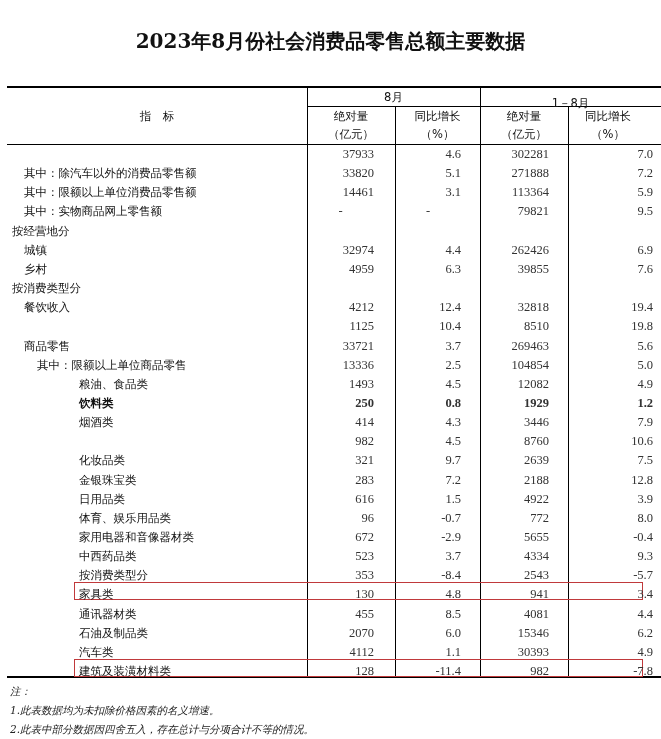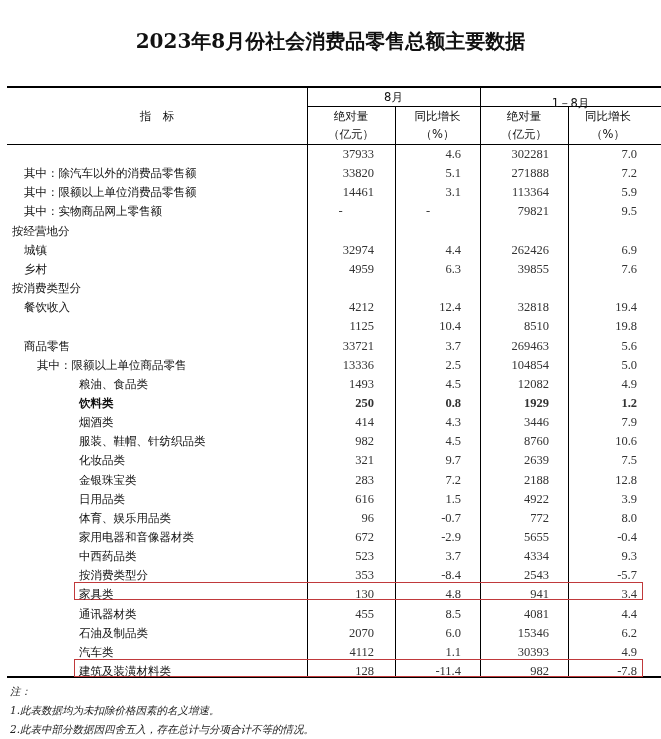--- a/index.html
+++ b/index.html
@@ -12,21 +12,21 @@
   .rule-hdr-bot { position: absolute; left: 7px; top: 144px; width: 660px; height: 1px; background: #000; }
   .rule-bot { position: absolute; left: 7px; top: 676px; width: 660px; height: 2px; background: #000; }
   .vline { position: absolute; width: 1px; background: #000; }
   .hdr { position: absolute; font-size: 11.5px; text-align: center; line-height: 18px; }
   .row { position: absolute; left: 0; width: 661px; height: 19px; font-size: 11.5px; line-height: 19px; }
   .row .label { position: absolute; white-space: nowrap; }
   .row .num { position: absolute; text-align: right; font-family: "Liberation Serif", serif; font-size: 12.5px; color: #333; } 
   .n1 { left: 307px; width: 67px; }
   .n2 { left: 395px; width: 66px; }
   .n3 { left: 480px; width: 69px; }
-  .n4 { left: 568px; width: 69px; }
+  .n4 { left: 584px; width: 69px; }
   .ind0 { left: 12px; }
   .ind1 { left: 24px; }
   .ind2 { left: 37px; }
   .ind3 { left: 79px; }
   .hl-box { position: absolute; left: 74px; width: 569px; height: 18px; border: 1px solid #c0393b; box-sizing: border-box; }
   .notes { position: absolute; left: 10px; top: 682px; font-family: "DejaVu Serif", serif; font-size: 10.5px; font-style: italic; line-height: 19px; color: #222; }
 </style>
 </head>
 <body>
 
@@ -163,21 +163,20 @@
       <span class="num n4">1.2</span>
     </div>
     <div class="row" style="top: 413.1px;">
       <span class="label ind3">烟酒类</span>
       <span class="num n1">414</span>
       <span class="num n2">4.3</span>
       <span class="num n3">3446</span>
       <span class="num n4">7.9</span>
     </div>
     <div class="row" style="top: 432.25px;">
-      <span class="label ind3">服装、鞋帽、针纺织品类</span>
       <span class="num n1">982</span>
       <span class="num n2">4.5</span>
       <span class="num n3">8760</span>
       <span class="num n4">10.6</span>
     </div>
     <div class="row" style="top: 451.4px;">
       <span class="label ind3">化妆品类</span>
       <span class="num n1">321</span>
       <span class="num n2">9.7</span>
       <span class="num n3">2639</span>

